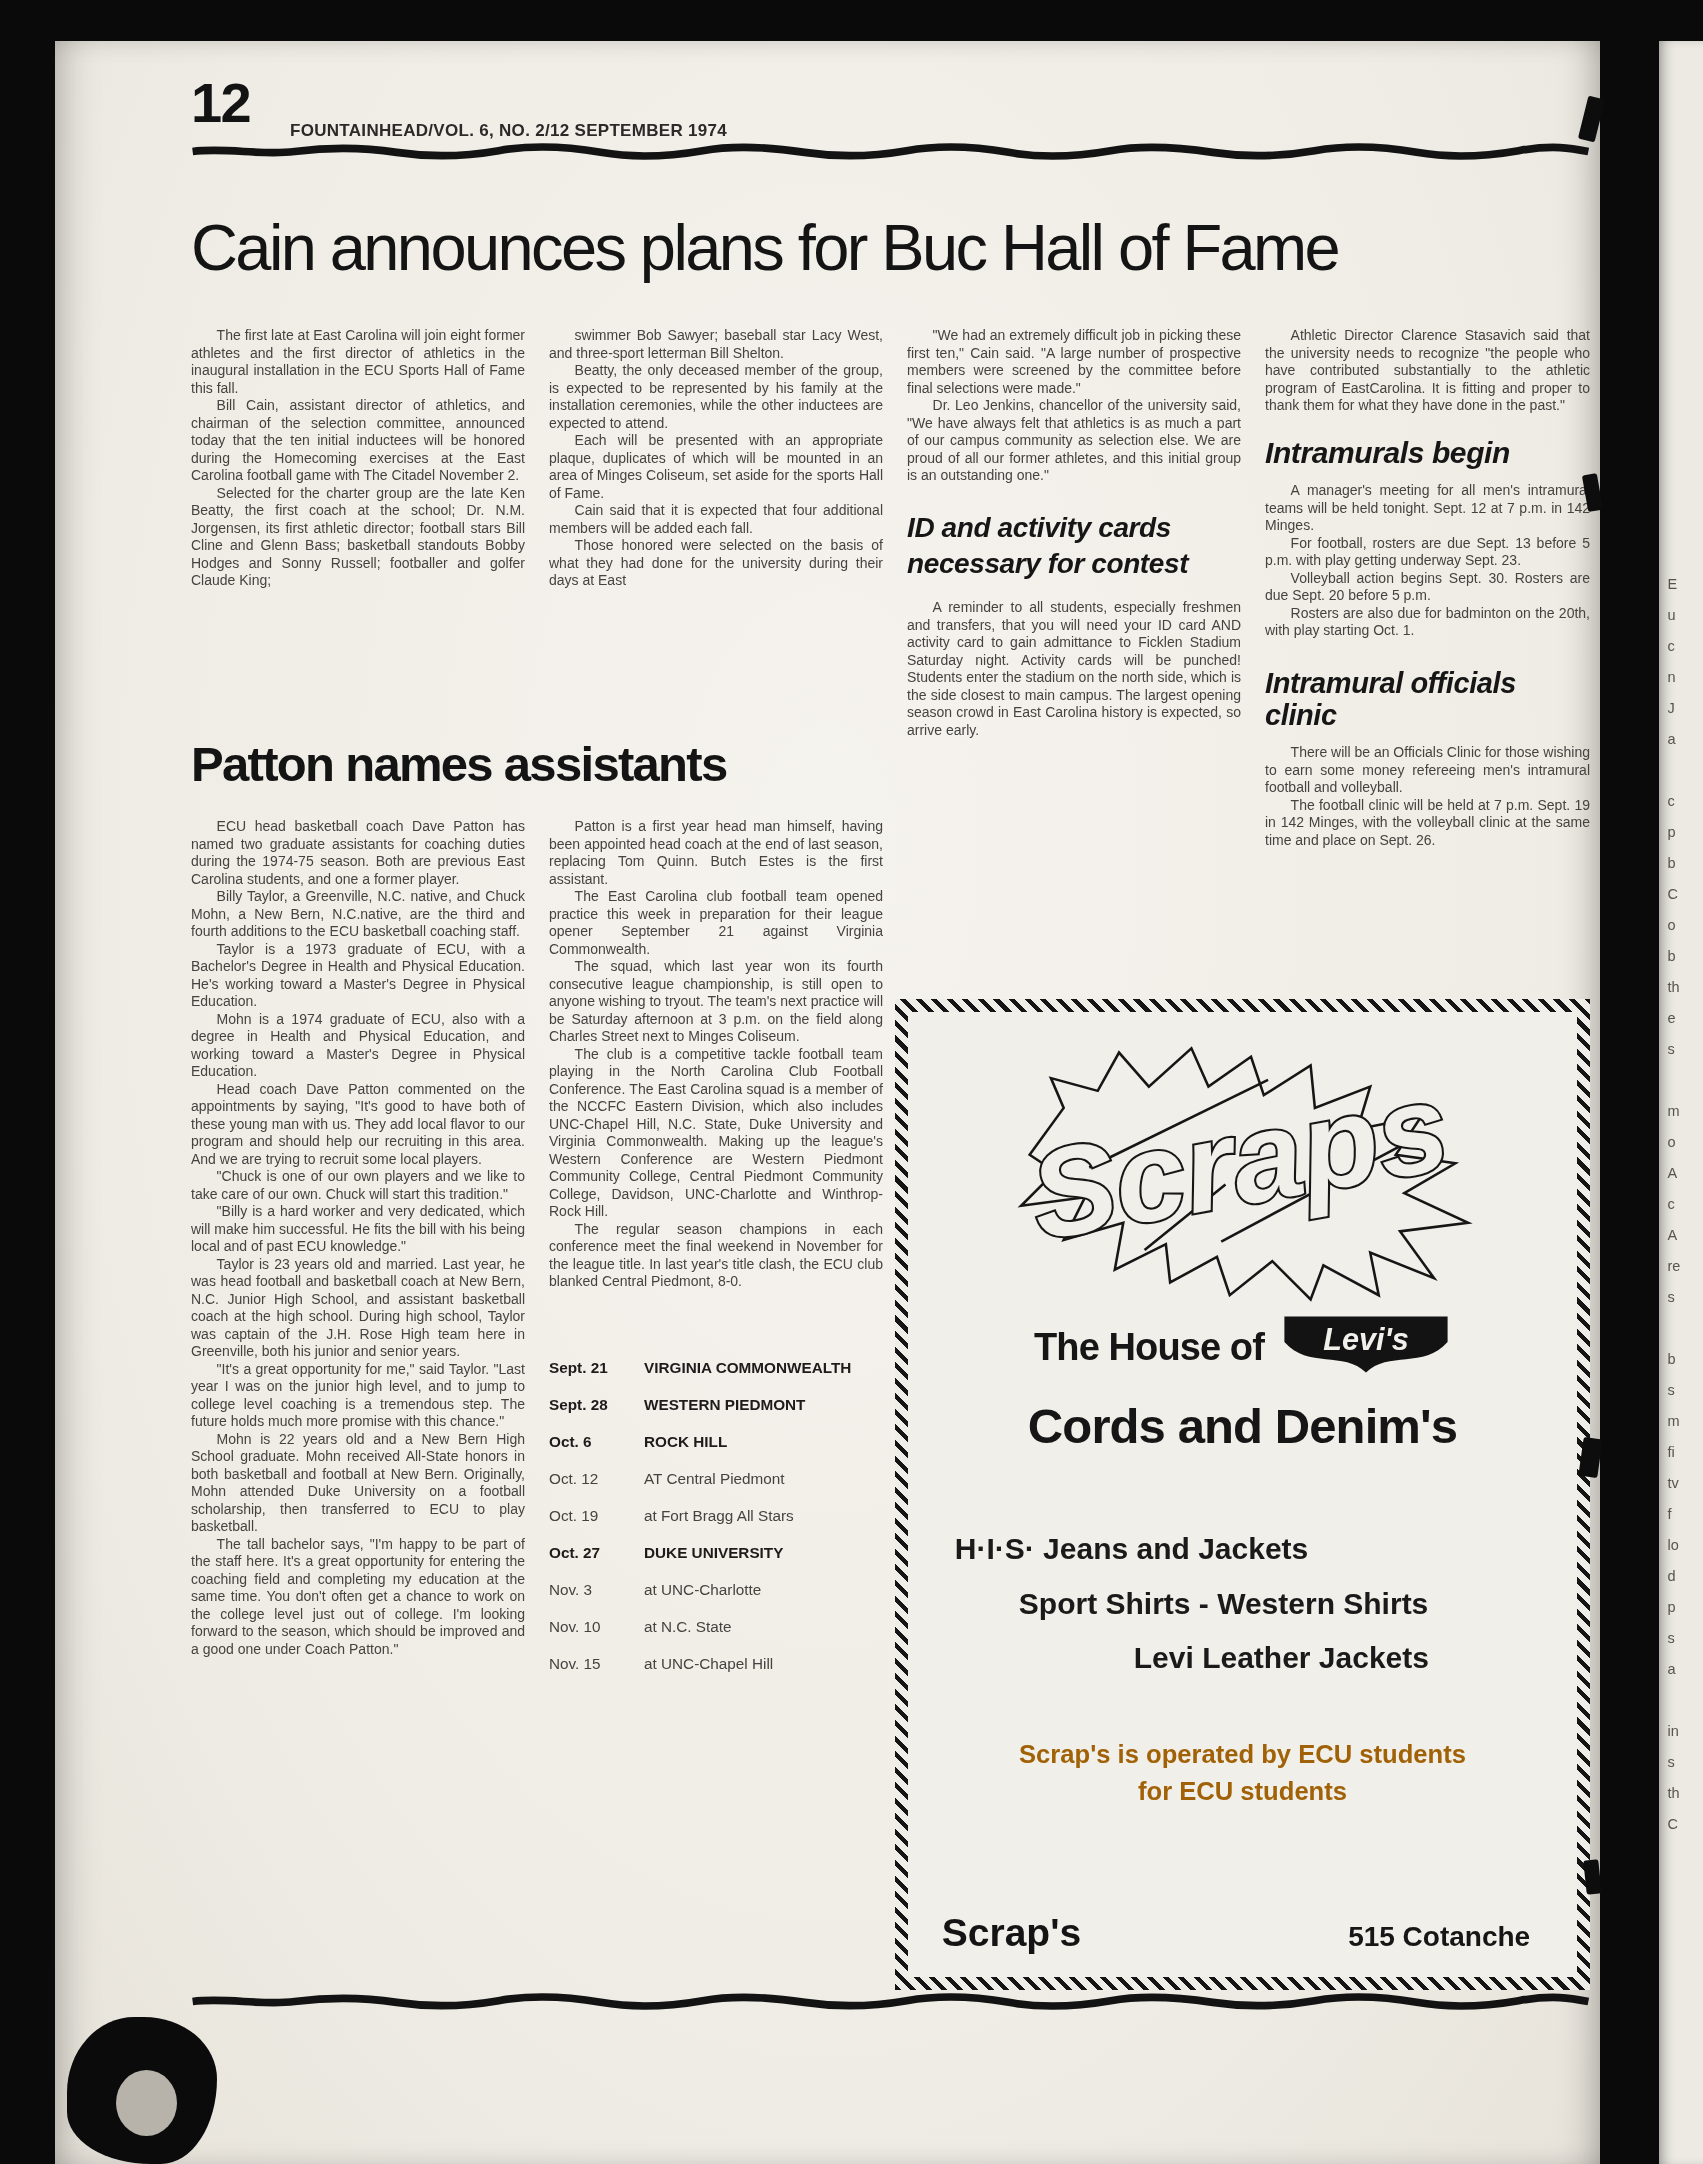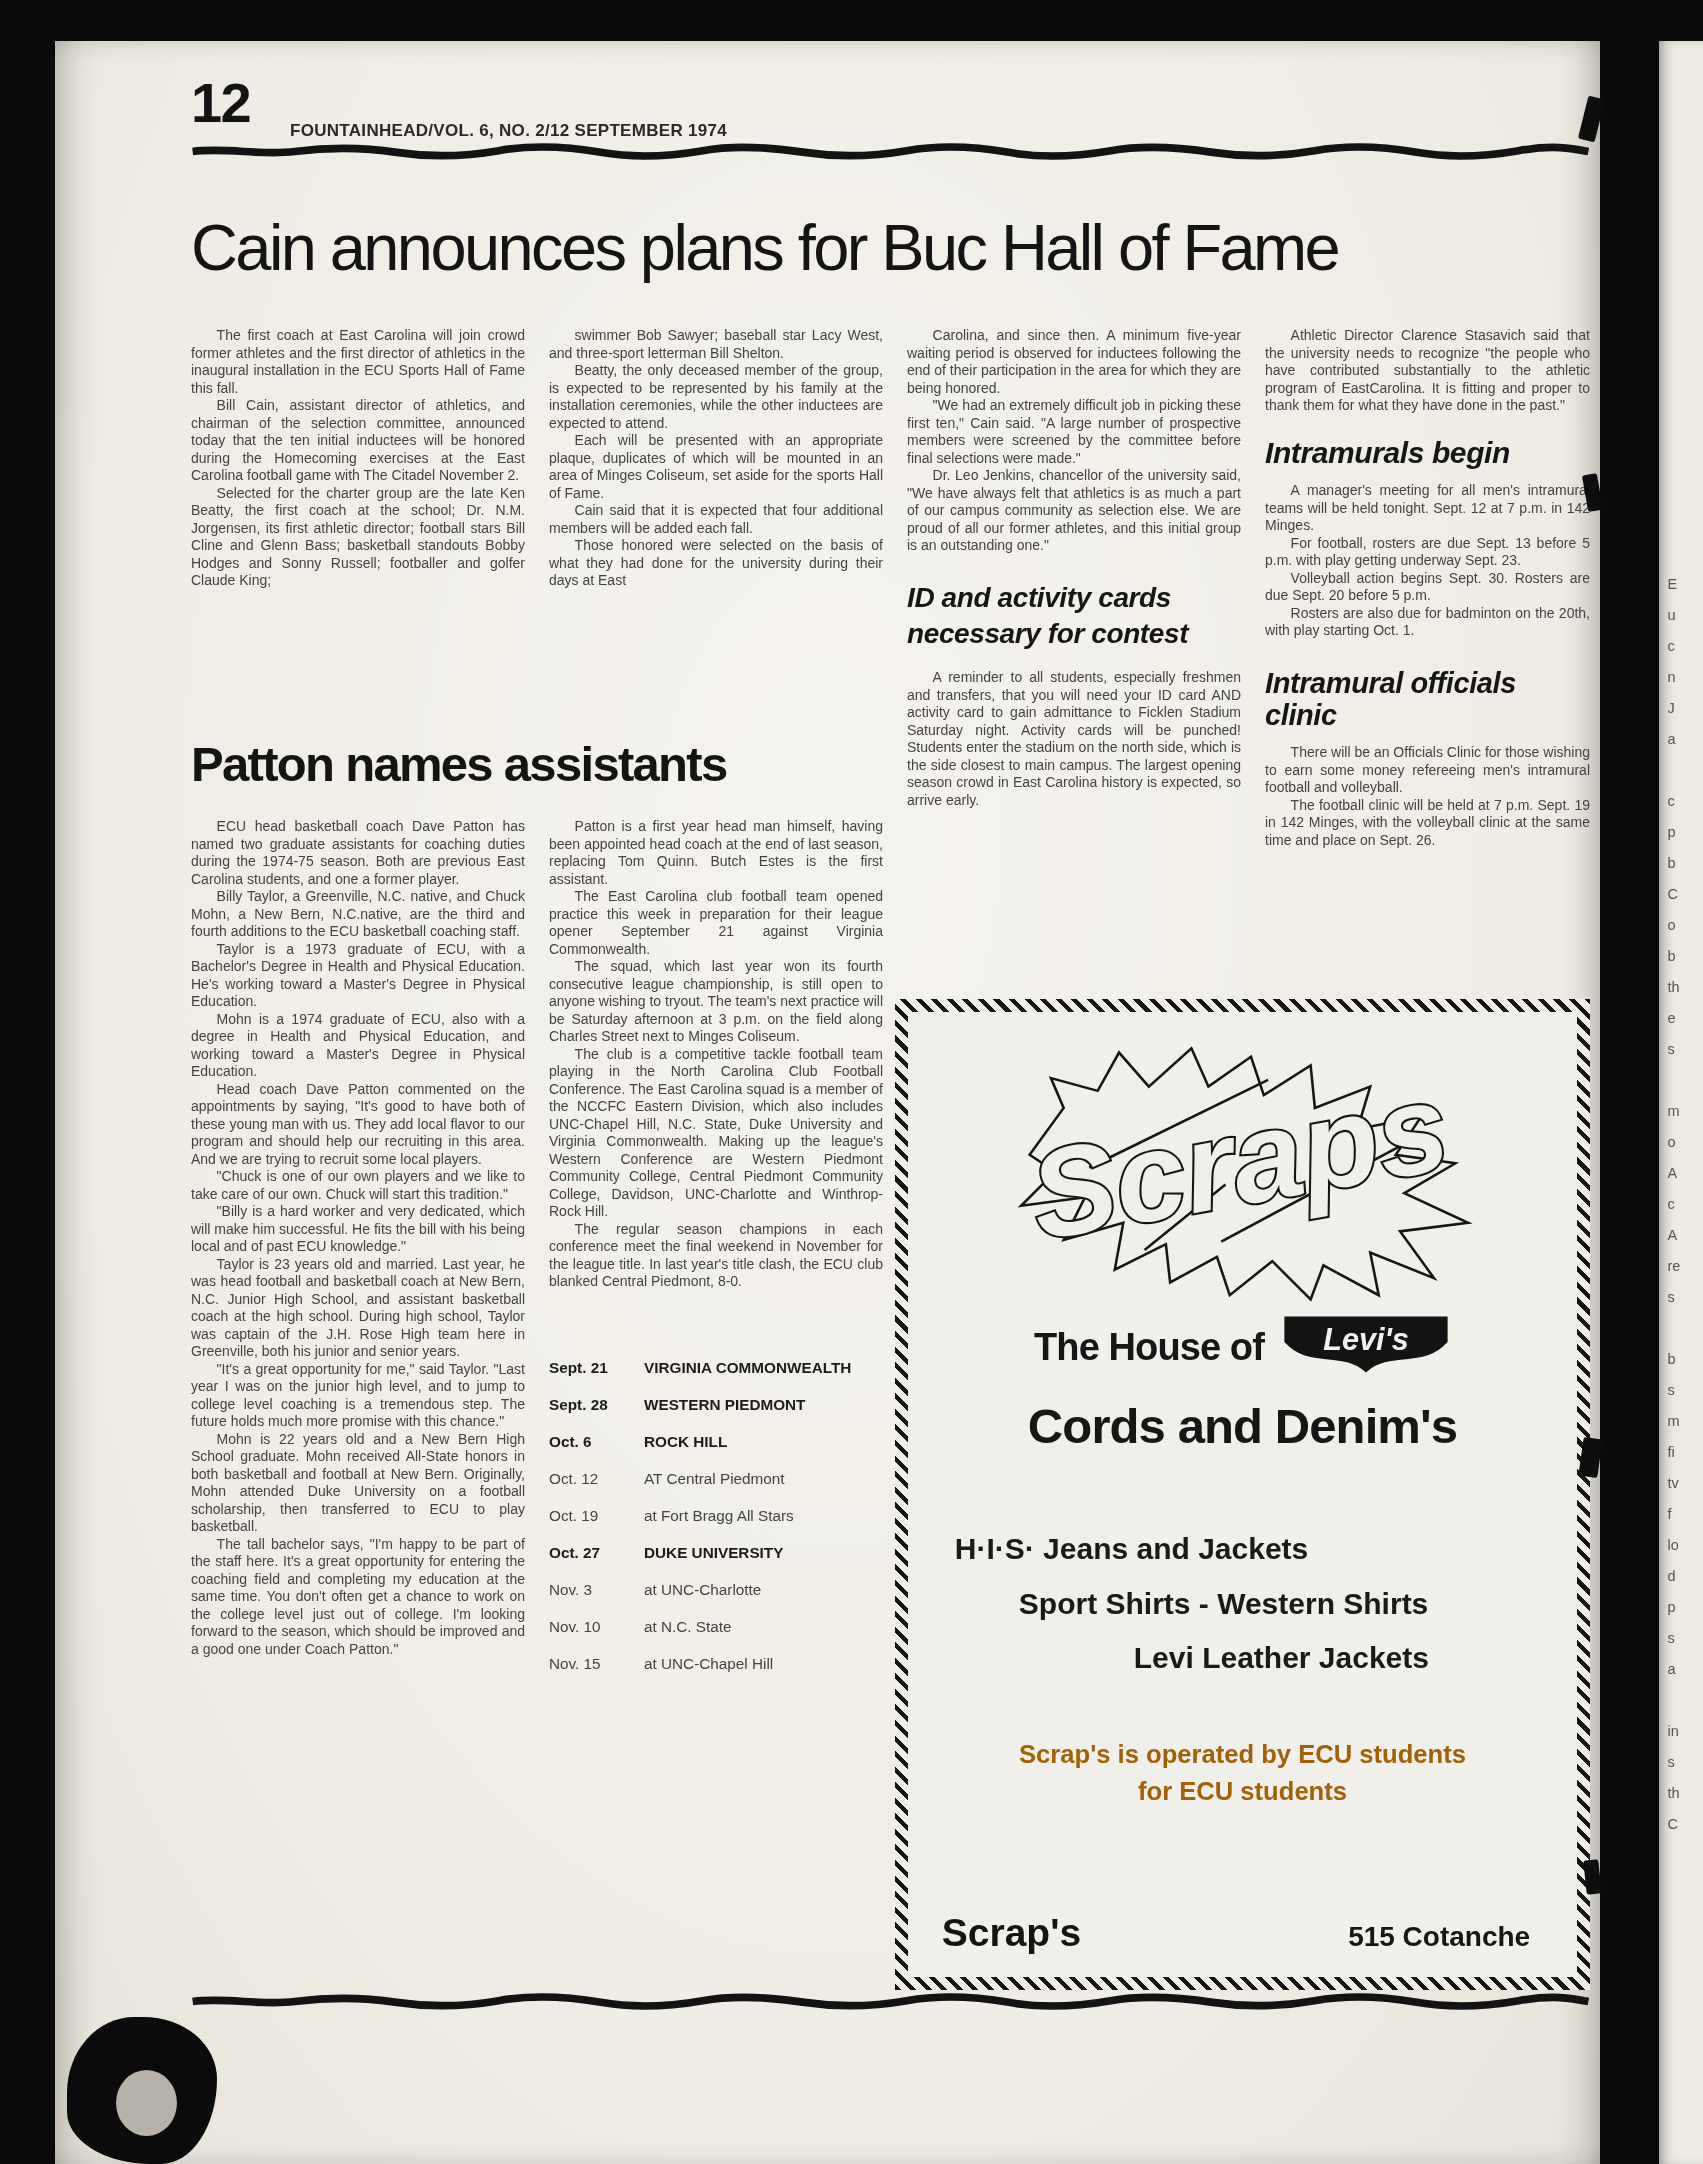--- a/index.html
+++ b/index.html
@@ -95,35 +95,34 @@
   <div class="pagenum">12</div>
   <div class="masthead">FOUNTAINHEAD/VOL. 6, NO. 2/12 SEPTEMBER 1974</div>
 
   <svg class="rule" style="left:136px; top:102px;" width="1399" height="17" viewBox="0 0 1642 20">
     <path d="M0,10 C40,5 80,15 120,10 S200,5 240,11 S320,16 360,9 S440,4 480,11 S560,16 600,9 S680,5 720,11 S800,16 840,9 S920,4 960,11 S1040,16 1080,9 S1160,5 1200,11 S1280,16 1320,9 S1400,4 1440,11 S1520,16 1560,9 S1622,6 1642,10" stroke="#131313" stroke-width="9" fill="none"></path>
   </svg>
 
   <h1 class="headline">Cain announces plans for Buc Hall of Fame</h1>
 
   <div class="col" style="left:136px; top:286px;">
-    <p>The first coach at East Carolina will join crowd former athletes and the first director of athletics in the inaugural installation in the ECU Sports Hall of Fame this fall.</p>
+    <p>The first late at East Carolina will join eight former athletes and the first director of athletics in the inaugural installation in the ECU Sports Hall of Fame this fall.</p>
     <p>Bill Cain, assistant director of athletics, and chairman of the selection committee, announced today that the ten initial inductees will be honored during the Homecoming exercises at the East Carolina football game with The Citadel November 2.</p>
     <p>Selected for the charter group are the late Ken Beatty, the first coach at the school; Dr. N.M. Jorgensen, its first athletic director; football stars Bill Cline and Glenn Bass; basketball standouts Bobby Hodges and Sonny Russell; footballer and golfer Claude King;</p>
   </div>
 
   <div class="col" style="left:494px; top:286px;">
     <p>swimmer Bob Sawyer; baseball star Lacy West, and three-sport letterman Bill Shelton.</p>
     <p>Beatty, the only deceased member of the group, is expected to be represented by his family at the installation ceremonies, while the other inductees are expected to attend.</p>
     <p>Each will be presented with an appropriate plaque, duplicates of which will be mounted in an area of Minges Coliseum, set aside for the sports Hall of Fame.</p>
     <p>Cain said that it is expected that four additional members will be added each fall.</p>
     <p>Those honored were selected on the basis of what they had done for the university during their days at East</p>
   </div>
 
   <div class="col" style="left:852px; top:286px;">
-    <p>Carolina, and since then. A minimum five-year waiting period is observed for inductees following the end of their participation in the area for which they are being honored.</p>
     <p>"We had an extremely difficult job in picking these first ten," Cain said. "A large number of prospective members were screened by the committee before final selections were made."</p>
     <p>Dr. Leo Jenkins, chancellor of the university said, "We have always felt that athletics is as much a part of our campus community as selection else. We are proud of all our former athletes, and this initial group is an outstanding one."</p>
     <h2 class="subhead id-head">
       <span style="display:block">ID and activity cards</span>
       <span style="display:block">necessary for contest</span>
     </h2>
     <p>A reminder to all students, especially freshmen and transfers, that you will need your ID card AND activity card to gain admittance to Ficklen Stadium Saturday night. Activity cards will be punched! Students enter the stadium on the north side, which is the side closest to main campus. The largest opening season crowd in East Carolina history is expected, so arrive early.</p>
   </div>
 
   <div class="col" style="left:1210px; top:286px; width:325px;">

